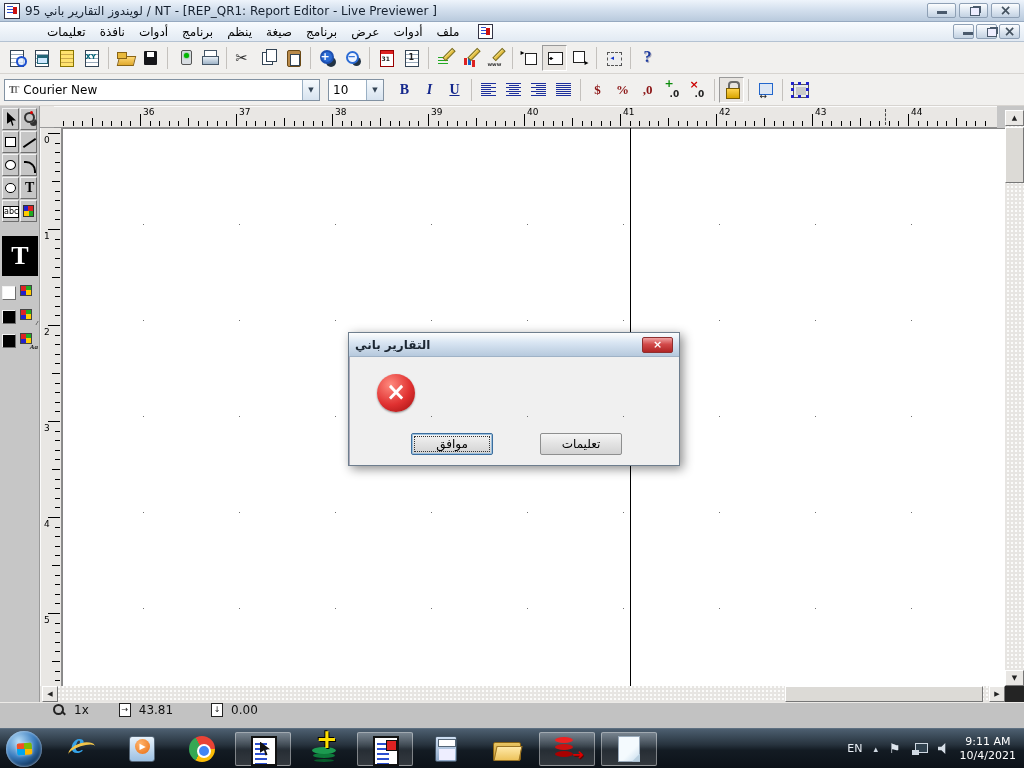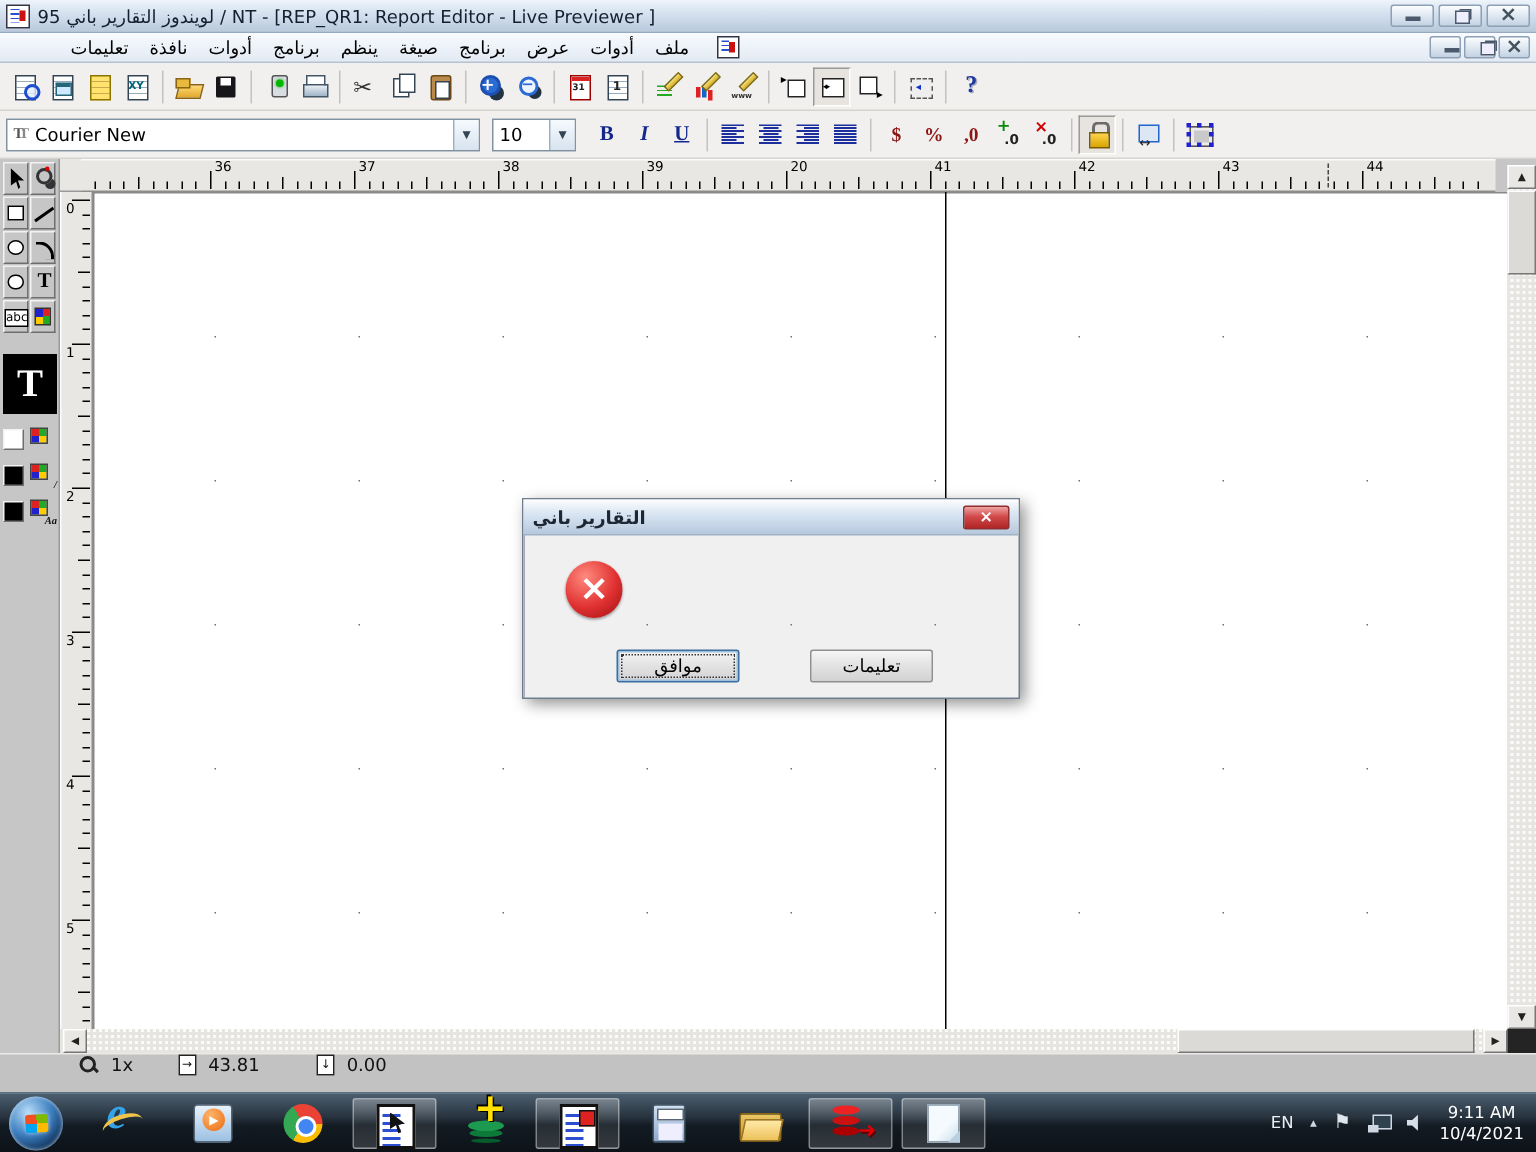--- a/index.html
+++ b/index.html
@@ -611,21 +611,21 @@
         <span class="htick" style="left: 882.8px;"></span>
         <span class="htick" style="left: 892.4px;"></span>
         <span class="htick t5" style="left: 902px;"></span>
         <span class="htick" style="left: 911.6px;"></span>
         <span class="htick" style="left: 921.2px;"></span>
         <span class="htick" style="left: 930.8px;"></span>
         <span class="hlab" style="left: 89px;">36</span>
         <span class="hlab" style="left: 185px;">37</span>
         <span class="hlab" style="left: 281px;">38</span>
         <span class="hlab" style="left: 377px;">39</span>
-        <span class="hlab" style="left: 473px;">20</span>
+        <span class="hlab" style="left: 473px;">40</span>
         <span class="hlab" style="left: 569px;">41</span>
         <span class="hlab" style="left: 665px;">42</span>
         <span class="hlab" style="left: 761px;">43</span>
         <span class="hlab" style="left: 857px;">44</span>
       </div>
     <div id="vruler">
         <span class="vtick t10" style="top: 5px;"></span>
         <span class="vtick" style="top: 14.6px;"></span>
         <span class="vtick" style="top: 24.2px;"></span>
         <span class="vtick" style="top: 33.8px;"></span>

